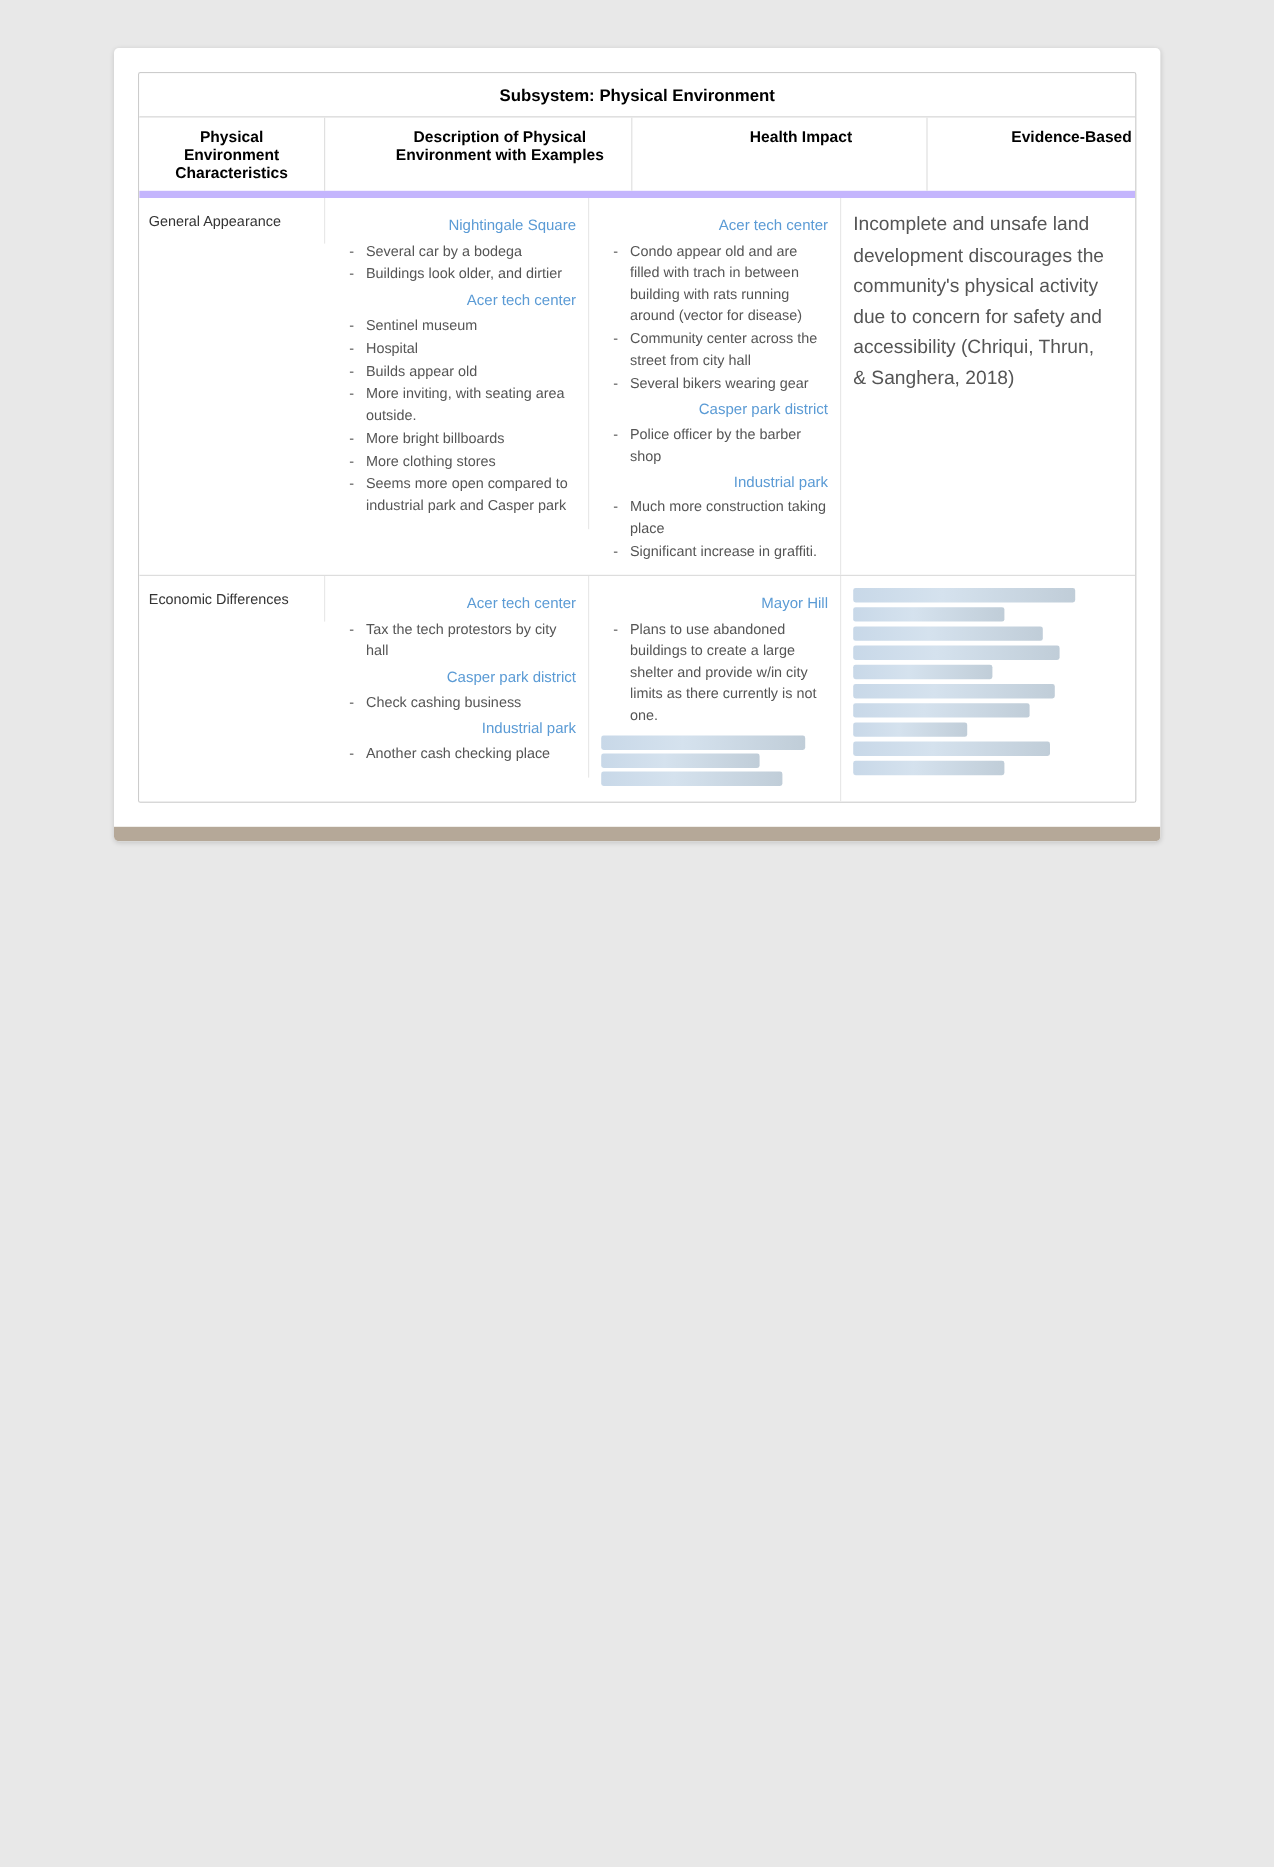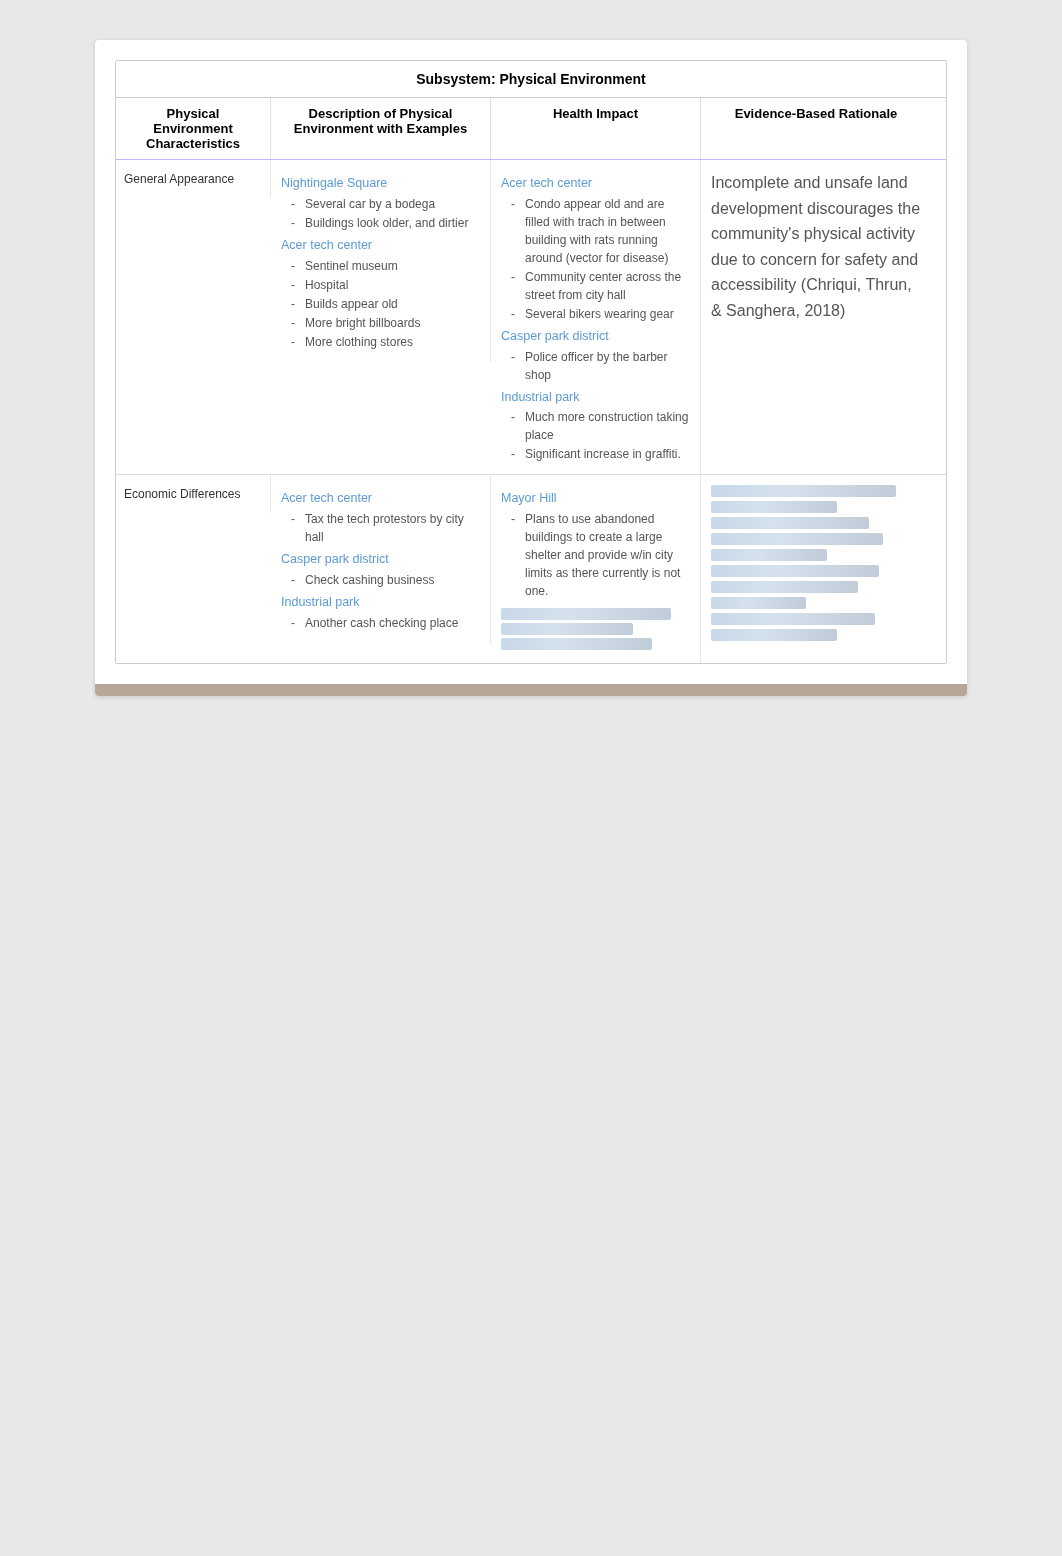--- a/index.html
+++ b/index.html
@@ -31,21 +31,22 @@
       font-weight: bold;
       font-size: 14px;
       padding: 10px;
       background: #fff;
       border-bottom: 1px solid #ccc;
     }
     .col-headers {
       display: grid;
       grid-template-columns: 155px 220px 210px 230px;
       background: #fff;
-      border-bottom: 1px solid #c4b5fd;
+      border-bottom: 6px solid #c4b5fd;
+      gap: 36px;
     }
     .col-header {
       padding: 8px 10px;
       font-weight: bold;
       font-size: 13px;
       text-align: center;
       border-right: 1px solid #e0e0e0;
     }
     .col-header:last-child { border-right: none; }
     .table-body { background: #fff; }
@@ -69,20 +70,21 @@
       color: #333;
       padding: 10px 8px;
       border-right: 1px solid #e8e8e8;
       font-weight: normal;
     }
     .location-heading {
       color: #5b9bd5;
       font-size: 12.5px;
       margin-top: 4px;
       margin-bottom: 2px;
+      text-align: right;
     }
     .bullet-list {
       list-style: none;
       padding-left: 10px;
       margin: 0;
     }
     .bullet-list li {
       position: relative;
       padding-left: 14px;
       margin-bottom: 1px;
@@ -137,22 +139,24 @@
           <div class="location-heading">Nightingale Square</div>
           <ul class="bullet-list">
             <li>Several car by a bodega</li>
             <li>Buildings look older, and dirtier</li>
           </ul>
           <div class="location-heading">Acer tech center</div>
           <ul class="bullet-list">
             <li>Sentinel museum</li>
             <li>Hospital</li>
             <li>Builds appear old</li>
+            <li>More inviting, with seating area outside.</li>
             <li>More bright billboards</li>
             <li>More clothing stores</li>
+            <li>Seems more open compared to industrial park and Casper park</li>
           </ul>
         </div>
 
         <div class="cell">
           <div class="location-heading">Acer tech center</div>
           <ul class="bullet-list">
             <li>Condo appear old and are filled with trach in between building with rats running around (vector for disease)</li>
             <li>Community center across the street from city hall</li>
             <li>Several bikers wearing gear</li>
           </ul>

